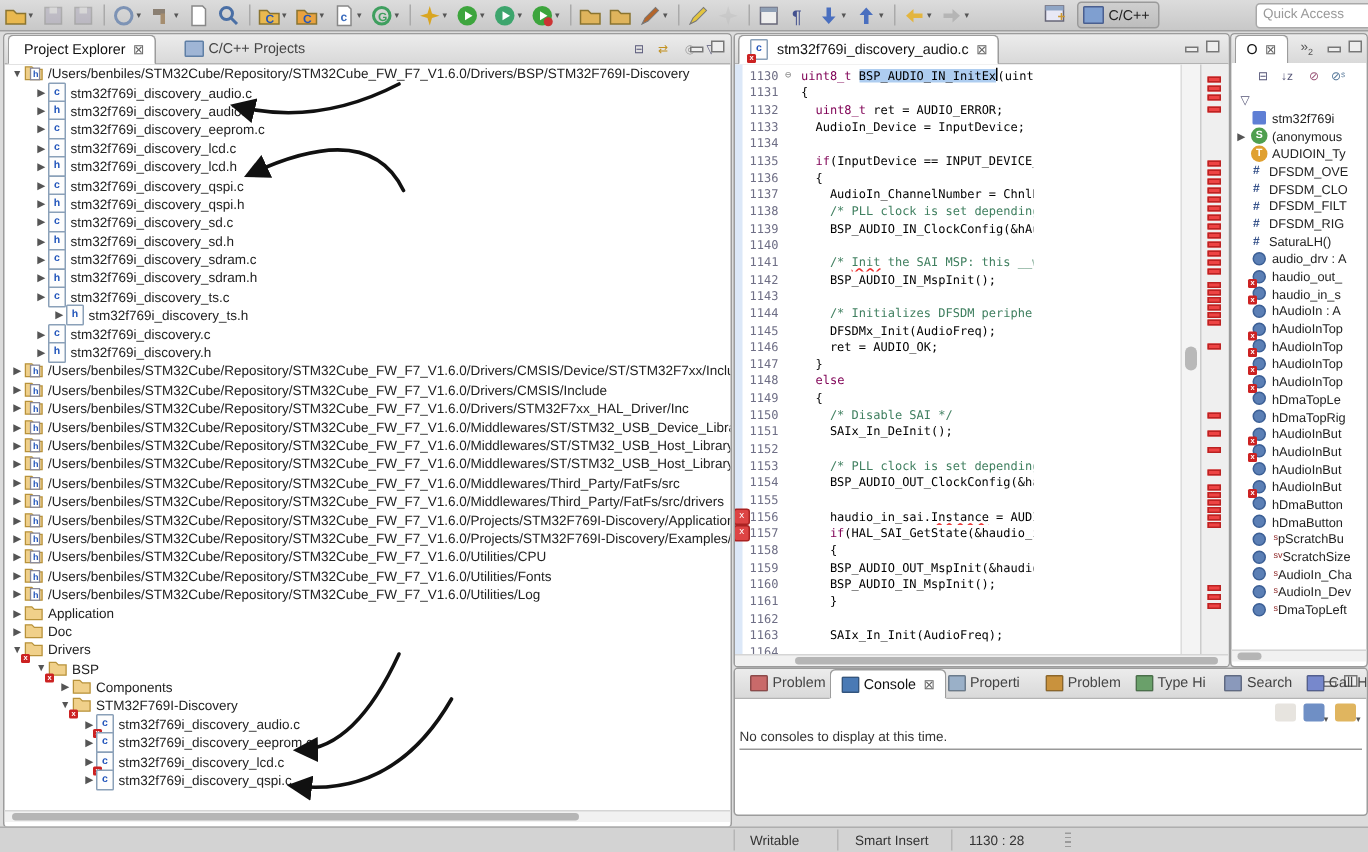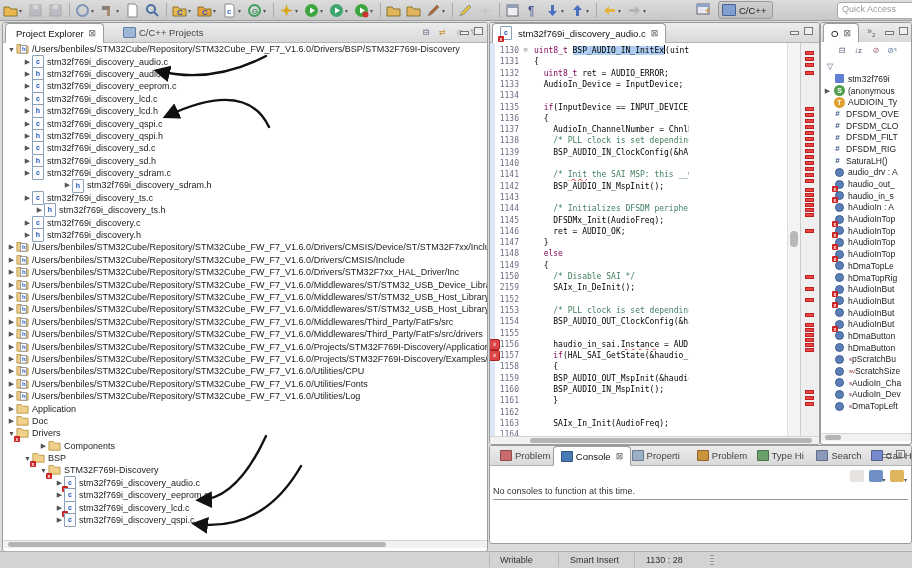--- a/index.html
+++ b/index.html
@@ -368,21 +368,21 @@
           </span>
           <span>stm32f769i_discovery_sd.h</span>
         </div>
         <div class="trow" style="padding-left: 20px;">
           <span class="arr">▶</span>
           <span class="ticon">
             <span class="filebox" style="display:block;">c</span>
           </span>
           <span>stm32f769i_discovery_sdram.c</span>
         </div>
-        <div class="trow" style="padding-left: 20px; margin-left: 40px;">
+        <div class="trow" style="padding-left: 20px;">
           <span class="arr">▶</span>
           <span class="ticon">
             <span class="filebox" style="display:block;">h</span>
           </span>
           <span>stm32f769i_discovery_sdram.h</span>
         </div>
         <div class="trow" style="padding-left: 20px;">
           <span class="arr">▶</span>
           <span class="ticon">
             <span class="filebox" style="display:block;">c</span>
@@ -541,33 +541,33 @@
             </svg></span>
           <span>Doc</span>
         </div>
         <div class="trow" style="padding-left: 4px;">
           <span class="arr">▼</span>
           <span class="ticon"><svg width="13" height="12" viewBox="0 0 15 14">
               <path d="M1 3 h5 l2 2 h6 v8 h-13 z" fill="#f0d08a" stroke="#b8923a"></path>
             </svg><span class="badge">x</span></span>
           <span>Drivers</span>
         </div>
-        <div class="trow" style="padding-left: 36px;">
-          <span class="arr">▶</span>
-          <span class="ticon"><svg width="13" height="12" viewBox="0 0 15 14">
-              <path d="M1 3 h5 l2 2 h6 v8 h-13 z" fill="#f0d08a" stroke="#b8923a"></path>
-            </svg></span>
-          <span>Components</span>
-        </div>
         <div class="trow" style="padding-left: 20px;">
           <span class="arr">▼</span>
           <span class="ticon"><svg width="13" height="12" viewBox="0 0 15 14">
               <path d="M1 3 h5 l2 2 h6 v8 h-13 z" fill="#f0d08a" stroke="#b8923a"></path>
             </svg><span class="badge">x</span></span>
           <span>BSP</span>
+        </div>
+        <div class="trow" style="padding-left: 36px;">
+          <span class="arr">▶</span>
+          <span class="ticon"><svg width="13" height="12" viewBox="0 0 15 14">
+              <path d="M1 3 h5 l2 2 h6 v8 h-13 z" fill="#f0d08a" stroke="#b8923a"></path>
+            </svg></span>
+          <span>Components</span>
         </div>
         <div class="trow" style="padding-left: 36px;">
           <span class="arr">▼</span>
           <span class="ticon"><svg width="13" height="12" viewBox="0 0 15 14">
               <path d="M1 3 h5 l2 2 h6 v8 h-13 z" fill="#f0d08a" stroke="#b8923a"></path>
             </svg><span class="badge">x</span></span>
           <span>STM32F769I-Discovery</span>
         </div>
         <div class="trow" style="padding-left: 52px;">
           <span class="arr">▶</span>
@@ -637,21 +637,21 @@
           <div class="cline" style="top: 126.3px;"><span class="lnum">1141</span><span class="ctext"><span>    </span><span class="c">/* </span><span class="c w">Init</span><span class="c"> the SAI MSP: this __weak function can be r</span></span></div>
           <div class="cline" style="top: 137.6px;"><span class="lnum">1142</span><span class="ctext"><span>    BSP_AUDIO_IN_MspInit();</span></span></div>
           <div class="cline" style="top: 148.9px;"><span class="lnum">1143</span><span class="ctext"></span></div>
           <div class="cline" style="top: 160.2px;"><span class="lnum">1144</span><span class="ctext"><span>    </span><span class="c">/* Initializes DFSDM peripheral */</span></span></div>
           <div class="cline" style="top: 171.5px;"><span class="lnum">1145</span><span class="ctext"><span>    DFSDMx_Init(AudioFreq);</span></span></div>
           <div class="cline" style="top: 182.8px;"><span class="lnum">1146</span><span class="ctext"><span>    ret = AUDIO_OK;</span></span></div>
           <div class="cline" style="top: 194.1px;"><span class="lnum">1147</span><span class="ctext"><span>  }</span></span></div>
           <div class="cline" style="top: 205.4px;"><span class="lnum">1148</span><span class="ctext"><span>  </span><span class="k">else</span></span></div>
           <div class="cline" style="top: 216.7px; padding-left: 16px;"><span class="lnum">1149</span><span class="ctext"><span>  {</span></span></div>
           <div class="cline" style="top: 228px;"><span class="lnum">1150</span><span class="ctext"><span>    </span><span class="c">/* Disable SAI */</span></span></div>
-          <div class="cline" style="top: 239.3px;"><span class="lnum">2159</span><span class="ctext"><span>    SAIx_In_DeInit();</span></span></div>
+          <div class="cline" style="top: 239.3px;"><span class="lnum">1151</span><span class="ctext"><span>    SAIx_In_DeInit();</span></span></div>
           <div class="cline" style="top: 250.6px;"><span class="lnum">1152</span><span class="ctext"></span></div>
           <div class="cline" style="top: 261.9px;"><span class="lnum">1153</span><span class="ctext"><span>    </span><span class="c">/* PLL clock is set depending by the AudioFreq (44</span></span></div>
           <div class="cline" style="top: 273.2px;"><span class="lnum">1154</span><span class="ctext"><span>    BSP_AUDIO_OUT_ClockConfig(&amp;haudio_in_sai, AudioFre</span></span></div>
           <div class="cline" style="top: 284.5px;"><span class="lnum">1155</span><span class="ctext"></span></div>
           <div class="cline" style="top: 295.8px;"><span class="gerr">x</span><span class="lnum">1156</span><span class="ctext"><span>    haudio_in_sai.</span><span class="w">Instance</span><span> = AUDIO_IN_SAIx;</span></span></div>
           <div class="cline" style="top: 307.1px;"><span class="gerr">x</span><span class="lnum">1157</span><span class="ctext"><span>    </span><span class="k">if</span><span>(HAL_SAI_GetState(&amp;haudio_in_sai) == </span></span></div>
           <div class="cline" style="top: 318.4px;"><span class="lnum">1158</span><span class="ctext"><span>    {</span></span></div>
           <div class="cline" style="top: 329.7px;"><span class="lnum">1159</span><span class="ctext"><span>    BSP_AUDIO_OUT_MspInit(&amp;haudio_in_sai, NULL);</span></span></div>
           <div class="cline" style="top: 341px;"><span class="lnum">1160</span><span class="ctext"><span>    BSP_AUDIO_IN_MspInit();</span></span></div>
           <div class="cline" style="top: 352.3px;"><span class="lnum">1161</span><span class="ctext"><span>    }</span></span></div>
@@ -977,21 +977,21 @@
         <div class="tab" style="left: 373.8px;">
           <span style="width: 10px; height: 9px; border-radius: 1px; background: rgb(119, 136, 204); border: 1px solid rgba(0, 0, 0, 0.3);"></span>
           <span>Call Hier</span>
         </div>
       </div>
     <div style="position:absolute;right:4px;top:22px;height:14px;">
       <span class="ctool" style="position:static;display:inline-block;background:#cfcabf;opacity:.5;"></span>
       <span class="ctool" style="position:static;display:inline-block;background:#6f8fc5;"></span><span style="font-size:6px;color:#555;">▾</span>
       <span class="ctool" style="position:static;display:inline-block;background:#e0b55f;"></span><span style="font-size:6px;color:#555;">▾</span>
     </div>
-    <div id="cons-msg">No consoles to function at this time.</div>
+    <div id="cons-msg">No consoles to display at this time.</div>
   </div>
 
   <div id="statusbar">
     <div class="stsep" style="left:489px;"></div>
     <div class="stitem" style="left:500px;">Writable</div>
     <div class="stsep" style="left:558px;"></div>
     <div class="stitem" style="left:570px;">Smart Insert</div>
     <div class="stsep" style="left:634px;"></div>
     <div class="stitem" style="left:646px;">1130 : 28</div>
     <div class="stgrip" style="left:710px;"></div>

